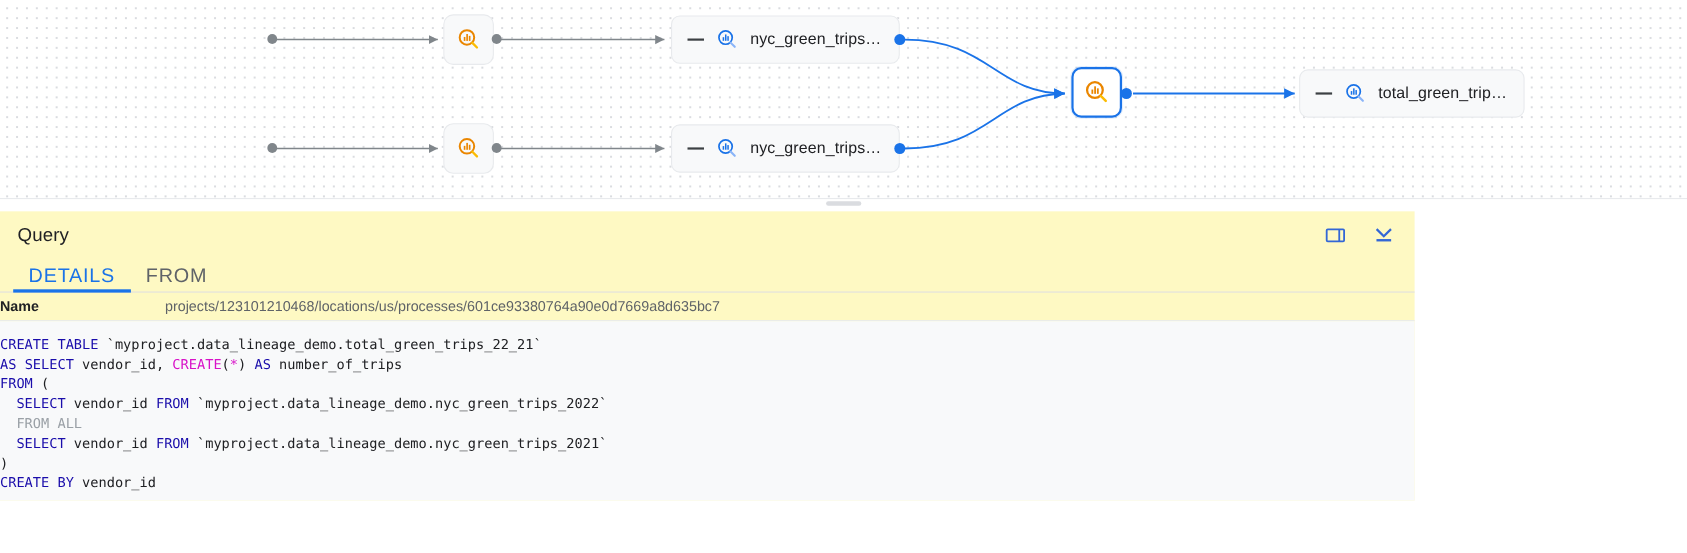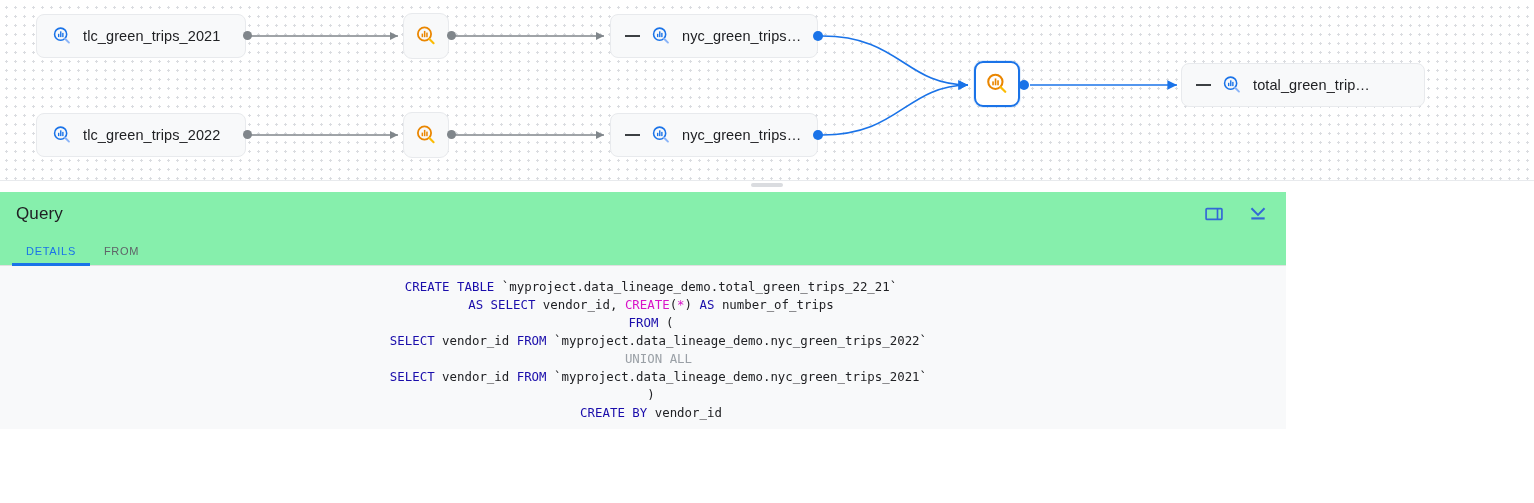--- a/index.html
+++ b/index.html
@@ -84,21 +84,21 @@
     position: absolute;
     left: 50%; transform: translateX(-50%);
     top: 2px;
     width: 32px; height: 4px;
     border-radius: 2px;
     background: #dadce0;
     cursor: row-resize;
   }
 
   
-  #query-panel { width: 1286px; background: #86efac; }
+  #query-panel { width: 1286px; background: #fef9c3; }
   #query-header {
     display: flex; align-items: center;
     height: 44px;
     padding: 0 16px;
   }
   #query-title {
     font-size: 17px; color: #202124; font-weight: 400;
     letter-spacing: .1px;
   }
   #header-actions { margin-left: auto; display: flex; align-items: center; gap: 20px; }
@@ -109,21 +109,21 @@
   }
 
   #tabs-row {
     display: flex;
     border-bottom: 1px solid #e0e0e0;
     padding: 0 12px;
     height: 30px;
   }
   .tab {
     padding: 0 14px;
-    font-size: 11px;
+    font-size: 18px;
     letter-spacing: .7px;
     color: #5f6368;
     display: flex; align-items: center;
     cursor: pointer;
     position: relative;
     font-weight: 500;
   }
   .tab.active { color: #1a73e8; }
   .tab.active::after {
     content: "";
@@ -153,23 +153,21 @@
     background: #f8f9fa;
     padding: 12px 0 8px 0;
     height: 163px;
     overflow: hidden;
   }
   pre#sql-code {
     font-family: "DejaVu Sans Mono", "Liberation Mono", monospace;
     font-size: 12.4px;
     line-height: 18px;
     color: #202124;
-    padding-left: 16px;
     white-space: pre;
-    text-align: center;
   }
   .kw { color: #1a0dab; }
   .fn { color: #d812c8; }
   .op { color: #d812c8; }
   .dim { color: #9aa0a6; }
   .plain { color: #202124; }
 </style>
 </head>
 <body>
 
@@ -193,46 +191,22 @@
 
     <line x1="455" y1="135" x2="604" y2="135" stroke="#80868b" stroke-width="1.4" marker-end="url(#arrow-gray)"></line>
 
     <path d="M822,36 C900,36 905,85 968,85" stroke="#1a73e8" stroke-width="1.6" fill="none" marker-end="url(#arrow-blue)"></path>
 
     <path d="M822,135 C900,135 905,86 968,85" stroke="#1a73e8" stroke-width="1.6" fill="none" marker-end="url(#arrow-blue)"></path>
 
     <line x1="1030" y1="85" x2="1177" y2="85" stroke="#1a73e8" stroke-width="1.6" marker-end="url(#arrow-blue)"></line>
   </svg>
 
-  <div class="node table-node" style="left:36px; top:14px; width:210px;">
-    <span style="display:flex;flex:none;">
-      <svg width="22" height="22" viewBox="0 0 24 24">
-        <circle cx="10.5" cy="10" r="6.6" fill="none" stroke="#1a73e8" stroke-width="1.7"></circle>
-        <rect x="7.6" y="9.6" width="1.5" height="3.6" fill="#1a73e8"></rect>
-        <rect x="9.9" y="6.9" width="1.5" height="6.3" fill="#1a73e8"></rect>
-        <rect x="12.2" y="8.6" width="1.5" height="4.6" fill="#1a73e8"></rect>
-        <line x1="15.4" y1="15" x2="19.6" y2="19.2" stroke="#8ab4f8" stroke-width="2.1" stroke-linecap="round"></line>
-      </svg>
-    </span>
-    <span class="node-label">tlc_green_trips_2021</span>
-  </div>
   <div class="port" style="left:243px; top:31px;"></div>
 
-  <div class="node table-node" style="left:36px; top:113px; width:210px;">
-    <span style="display:flex;flex:none;">
-      <svg width="22" height="22" viewBox="0 0 24 24">
-        <circle cx="10.5" cy="10" r="6.6" fill="none" stroke="#1a73e8" stroke-width="1.7"></circle>
-        <rect x="7.6" y="9.6" width="1.5" height="3.6" fill="#1a73e8"></rect>
-        <rect x="9.9" y="6.9" width="1.5" height="6.3" fill="#1a73e8"></rect>
-        <rect x="12.2" y="8.6" width="1.5" height="4.6" fill="#1a73e8"></rect>
-        <line x1="15.4" y1="15" x2="19.6" y2="19.2" stroke="#8ab4f8" stroke-width="2.1" stroke-linecap="round"></line>
-      </svg>
-    </span>
-    <span class="node-label">tlc_green_trips_2022</span>
-  </div>
   <div class="port" style="left:243px; top:130px;"></div>
 
   <div class="proc-node" style="left:403px; top:13px;">
     <span style="display:flex;">
       <svg width="24" height="24" viewBox="0 0 24 24">
         <circle cx="10.5" cy="10" r="6.6" fill="none" stroke="#ea8600" stroke-width="1.8"></circle>
         <rect x="7.6" y="9.6" width="1.5" height="3.6" fill="#ea8600"></rect>
         <rect x="9.9" y="6.9" width="1.5" height="6.3" fill="#ea8600"></rect>
         <rect x="12.2" y="8.6" width="1.5" height="4.6" fill="#ea8600"></rect>
         <line x1="15.4" y1="15" x2="19.6" y2="19.2" stroke="#fbbc04" stroke-width="2.1" stroke-linecap="round"></line>
@@ -290,21 +264,21 @@
         <circle cx="10.5" cy="10" r="6.6" fill="none" stroke="#ea8600" stroke-width="1.9"></circle>
         <rect x="7.6" y="9.6" width="1.5" height="3.6" fill="#ea8600"></rect>
         <rect x="9.9" y="6.9" width="1.5" height="6.3" fill="#ea8600"></rect>
         <rect x="12.2" y="8.6" width="1.5" height="4.6" fill="#ea8600"></rect>
         <line x1="15.4" y1="15" x2="19.6" y2="19.2" stroke="#fbbc04" stroke-width="2.1" stroke-linecap="round"></line>
       </svg>
     </span>
   </div>
   <div class="port blue" style="left:1019px; top:80px;"></div>
 
-  <div class="node table-node" style="left:1181px; top:63px; width:244px;">
+  <div class="node table-node" style="left:1181px; top:63px; width:205px;">
     <span class="collapse-dash"></span>
     <span style="display:flex;flex:none;">
       <svg width="22" height="22" viewBox="0 0 24 24">
         <circle cx="10.5" cy="10" r="6.6" fill="none" stroke="#1a73e8" stroke-width="1.7"></circle>
         <rect x="7.6" y="9.6" width="1.5" height="3.6" fill="#1a73e8"></rect>
         <rect x="9.9" y="6.9" width="1.5" height="6.3" fill="#1a73e8"></rect>
         <rect x="12.2" y="8.6" width="1.5" height="4.6" fill="#1a73e8"></rect>
         <line x1="15.4" y1="15" x2="19.6" y2="19.2" stroke="#8ab4f8" stroke-width="2.1" stroke-linecap="round"></line>
       </svg>
     </span>
@@ -336,26 +310,30 @@
     </div>
   </div>
 
   <div id="tabs-row">
     <div class="tab active">DETAILS</div>
     <div class="tab">FROM</div>
   </div>
 
   <table id="details-table">
     <tbody>
+      <tr>
+        <td class="dt-key">Name</td>
+        <td class="dt-val">projects/123101210468/locations/us/processes/601ce93380764a90e0d7669a8d635bc7</td>
+      </tr>
     </tbody>
   </table>
 
   <div id="sql-block">
     <pre id="sql-code"><span class="kw">CREATE</span> <span class="kw">TABLE</span> `<span class="plain">myproject</span>.<span class="plain">data_lineage_demo</span>.<span class="plain">total_green_trips_</span>22<span class="plain">_</span>21`
 <span class="kw">AS</span> <span class="kw">SELECT</span> <span class="plain">vendor_id</span>, <span class="fn">CREATE</span>(<span class="op">*</span>) <span class="kw">AS</span> <span class="plain">number_of_trips</span>
 <span class="kw">FROM</span> (
   <span class="kw">SELECT</span> <span class="plain">vendor_id</span> <span class="kw">FROM</span> `<span class="plain">myproject</span>.<span class="plain">data_lineage_demo</span>.<span class="plain">nyc_green_trips_</span>2022`
-  <span class="dim">UNION ALL</span>
+  <span class="dim">FROM ALL</span>
   <span class="kw">SELECT</span> <span class="plain">vendor_id</span> <span class="kw">FROM</span> `<span class="plain">myproject</span>.<span class="plain">data_lineage_demo</span>.<span class="plain">nyc_green_trips_</span>2021`
 )
 <span class="kw">CREATE</span> <span class="kw">BY</span> <span class="plain">vendor_id</span></pre>
   </div>
 </div>
 
 </body></html>

